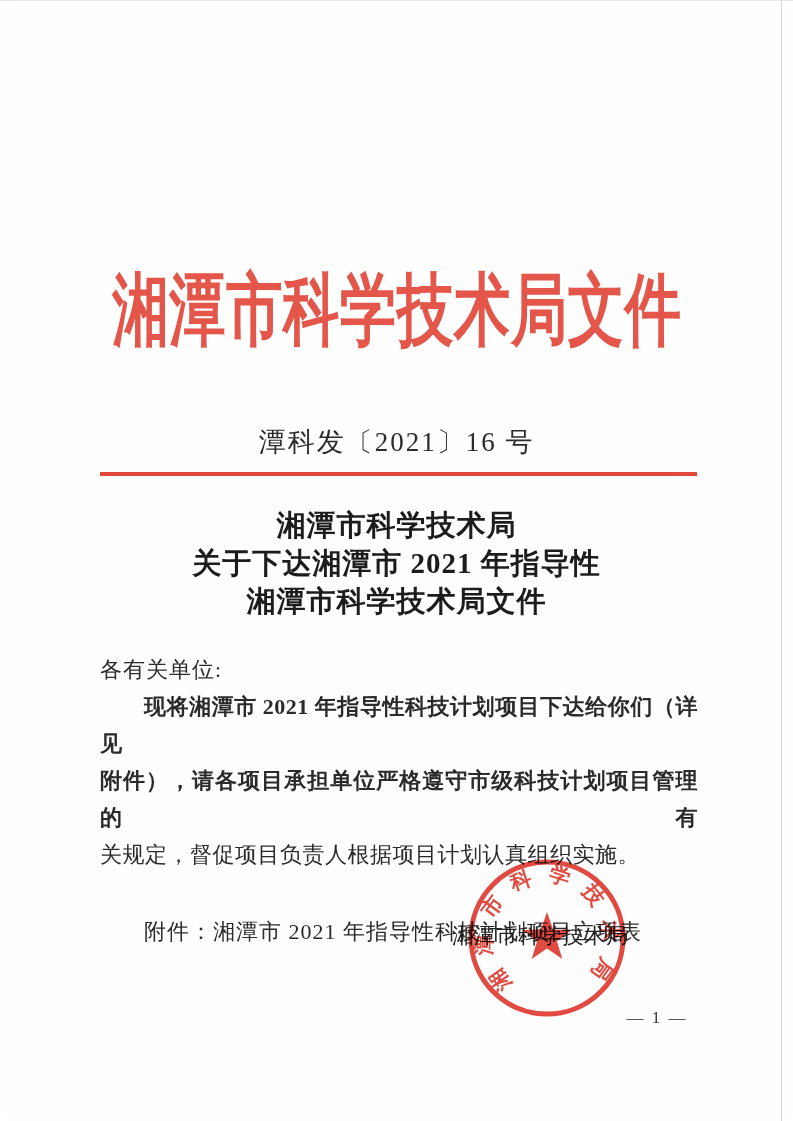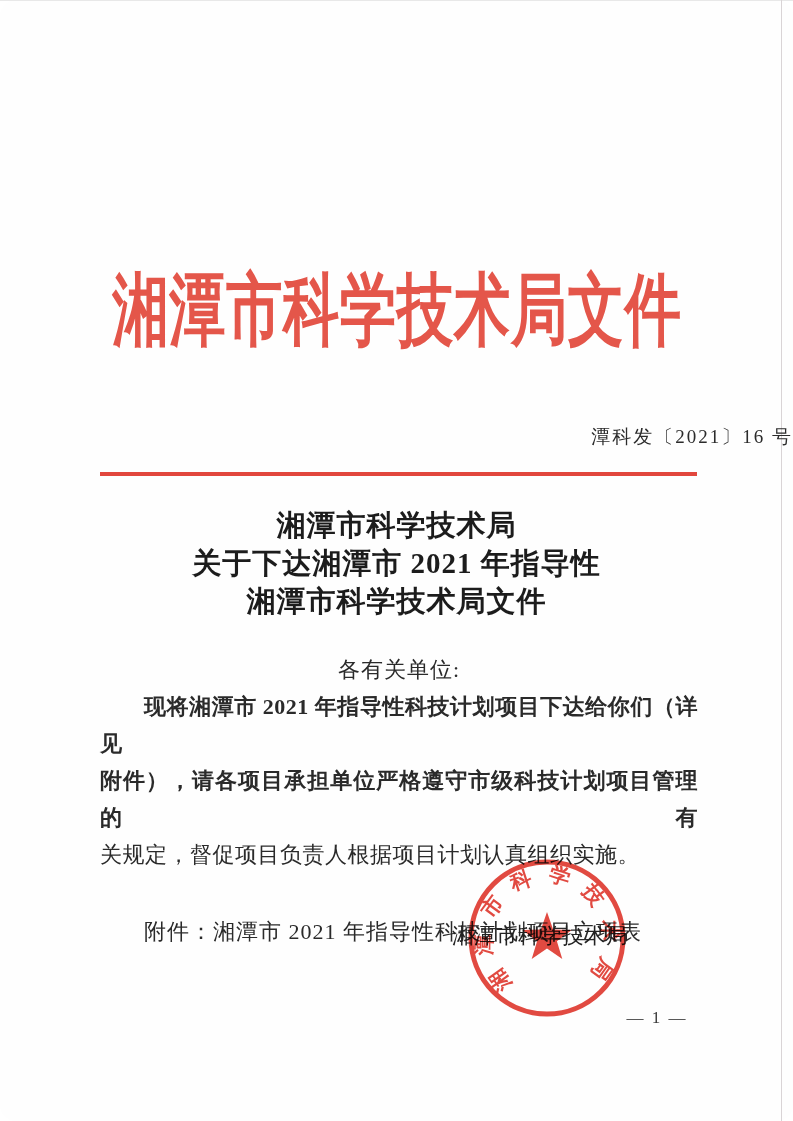--- a/index.html
+++ b/index.html
@@ -25,37 +25,37 @@
   }
   .letterhead {
     position: absolute; top: 258px; left: 50%;
     transform: translateX(-50%) scale(0.78, 1.1);
     transform-origin: center top;
     font-size: 72px; font-weight: bold; white-space: nowrap;
     color: #e4564a; letter-spacing: 1px;
   }
   .doc-number {
     position: absolute; top: 424px; left: 0; right: 0;
-    text-align: right; font-size: 19px; color: #2b2b2b;
+    text-align: center; font-size: 27px; color: #2b2b2b;
     letter-spacing: 2px;
   }
   .red-rule {
     position: absolute; top: 472px; left: 100px; width: 597px; height: 4px;
     background: #e2473d;
   }
   .doc-title {
     position: absolute; top: 506px; left: 0; right: 0;
     text-align: center; font-weight: bold; color: #1c1c1c;
     font-size: 29px; line-height: 38px; letter-spacing: 1px;
   }
   .body-block {
     position: absolute; top: 651px; left: 100px; width: 598px;
     font-size: 22px; line-height: 37px; color: #2a2a2a;
   }
-  .salutation { letter-spacing: 1px; text-align: center; }
+  .salutation { letter-spacing: 1px; }
   .para-line { letter-spacing: 0.5px; }
   .para-line.fill { text-align: justify; text-align-last: justify; font-weight: bold; }
   .para-line.indent { text-indent: 44px; }
   .attachment-line { margin-top: 40px; text-indent: 44px; letter-spacing: 1px; }
   .signature-org {
     position: absolute; top: 921px; left: 452px;
     font-size: 21.5px; letter-spacing: 0.5px; color: #222;
   }
   .signature-date {
     position: absolute; top: 957px; left: 447px;

